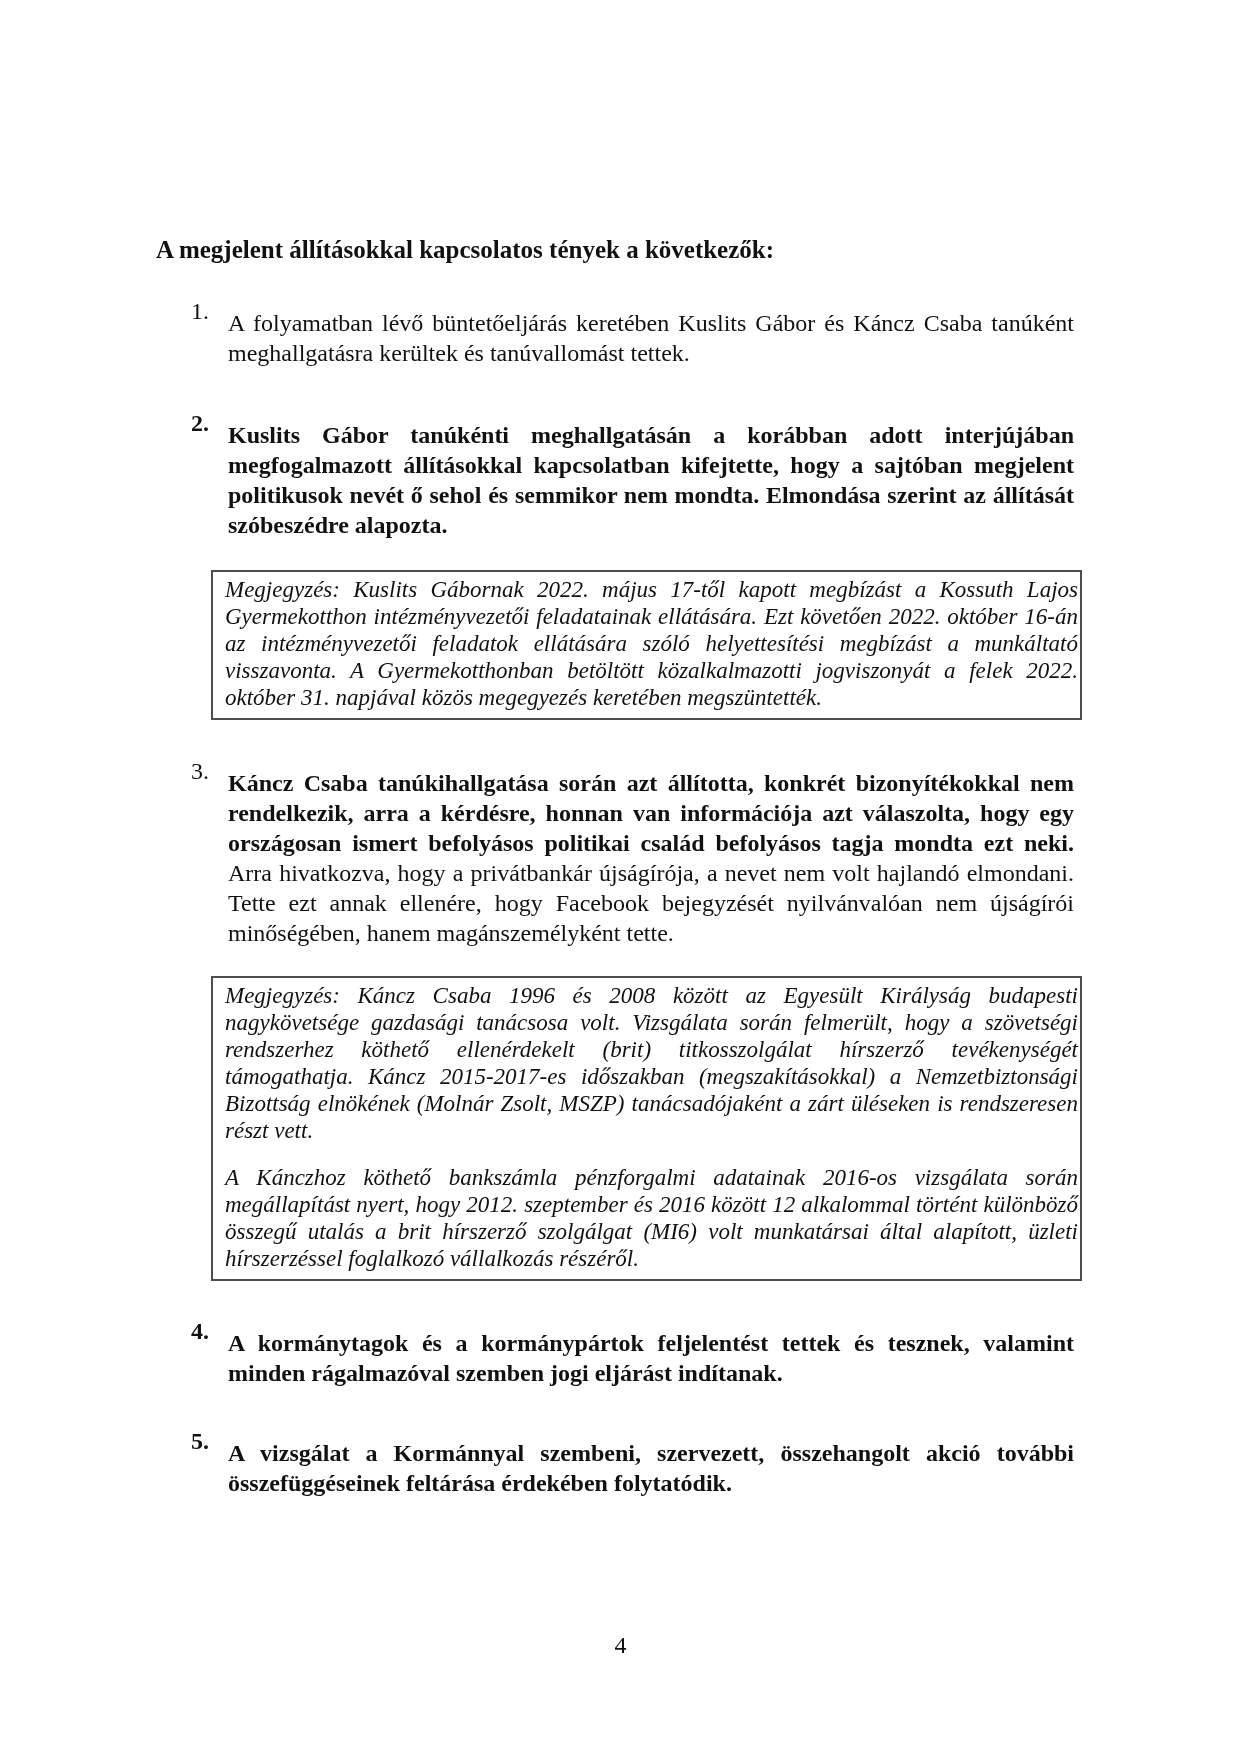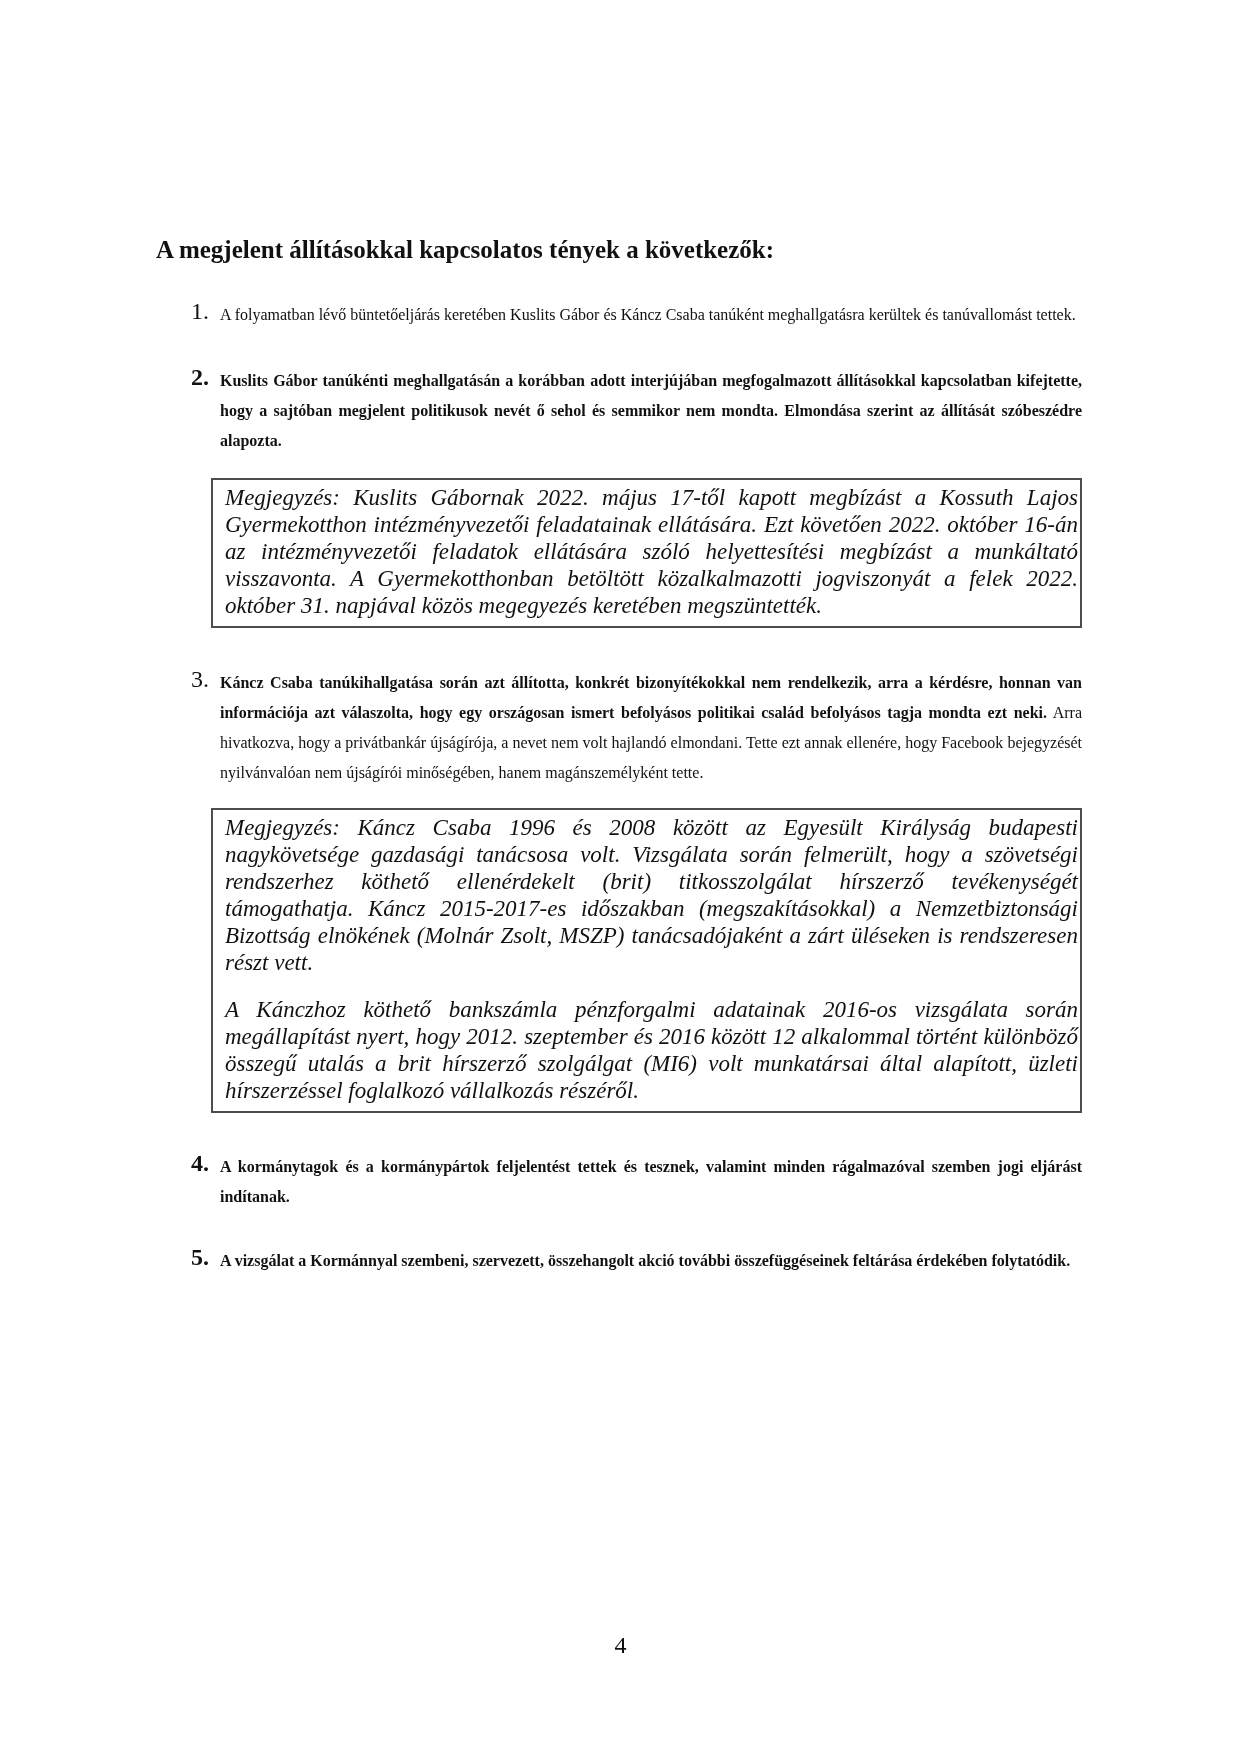--- a/index.html
+++ b/index.html
@@ -30,22 +30,22 @@
     width: 895px;
   }
   .list-item .num {
     flex: none;
     width: 25px;
     font-size: 24px;
     line-height: 30px;
   }
   .list-item .txt {
     flex: 1;
-    margin: 4px;
-    font-size: 16px;
+    margin: 12px;
+    font-size: 24px;
     line-height: 30px;
     text-align: justify;
     text-justify: inter-word;
   }
   .bold, .bold .txt, .bold-span {
     font-weight: bold;
   }
   .item-1 { margin-top: 30px; }
   .item-2 { margin-top: 28px; }
   .item-3 { margin-top: 36px; }

